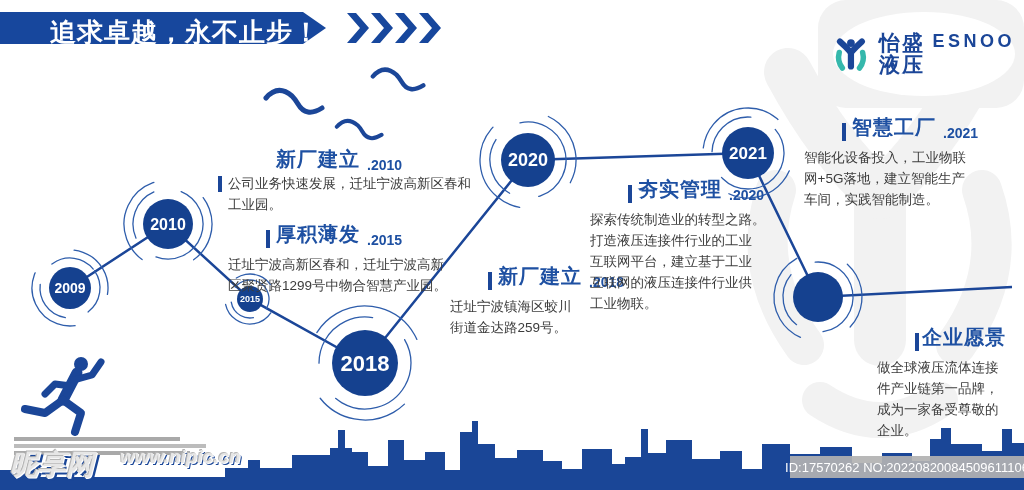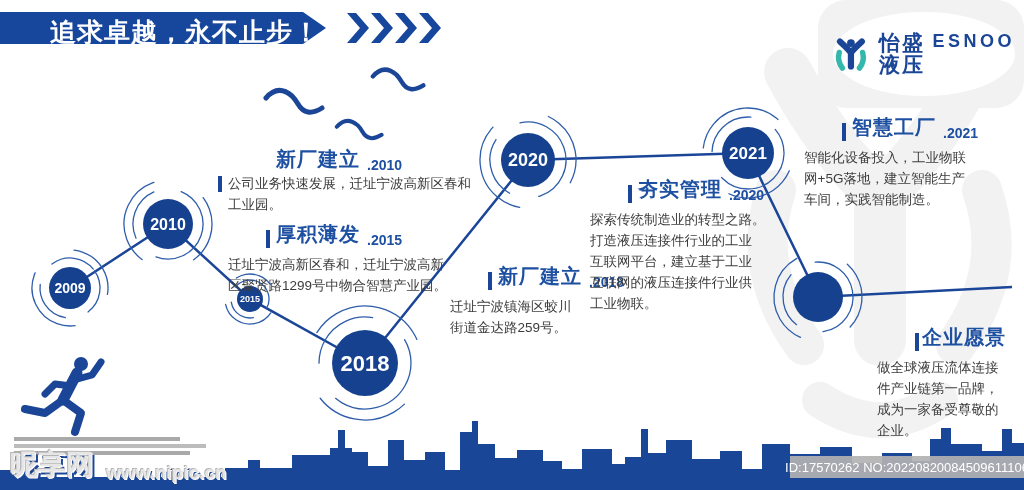--- a/index.html
+++ b/index.html
@@ -27,22 +27,22 @@
   .t{font-size:20px;font-weight:bold;color:#1e50a2;letter-spacing:1px;white-space:nowrap;}
   .yr{font-size:14px;font-weight:bold;color:#1e50a2;margin-left:1px;white-space:nowrap;}
   .ms-body{margin-top:6px;margin-left:10px;font-size:13.5px;color:#3c3c3c;
     line-height:1.56;white-space:pre-line;width:max-content;}
   .ms-title.no-bar{margin-left:10px;}
   .body-row{display:flex;gap:6px;}
   .body-bar{width:4px;height:16px;background:#1b4698;margin-top:3px;flex:0 0 auto;}
   .body-row .ms-body{margin-top:0;margin-left:0;}
 
   
-  .wm{position:absolute;left:10px;top:446px;display:flex;align-items:flex-end;gap:12px;
-    font-weight:bold;z-index:6;}
+  .wm{position:absolute;left:10px;top:446px;display:flex;align-items:flex-start;gap:26px;
+    font-style:italic;font-weight:bold;z-index:6;}
   .wm-name{font-size:28px;color:#e6e6e6;
     text-shadow:-1px -1px 0 #b5b5b5,1px 1px 0 #fff,3px 3px 0 #1a4697;}
   .wm-url{font-size:19px;color:#e6e6e6;
     text-shadow:-1px -1px 0 #b5b5b5,1px 1px 0 #fff,2px 2px 0 #1a4697;}
 
   
   .id-badge{position:absolute;left:790px;top:456px;width:234px;height:22px;
     background:rgba(178,178,178,0.92);color:#fff;font-size:13px;
     display:flex;align-items:center;justify-content:center;white-space:nowrap;z-index:6;}
 

